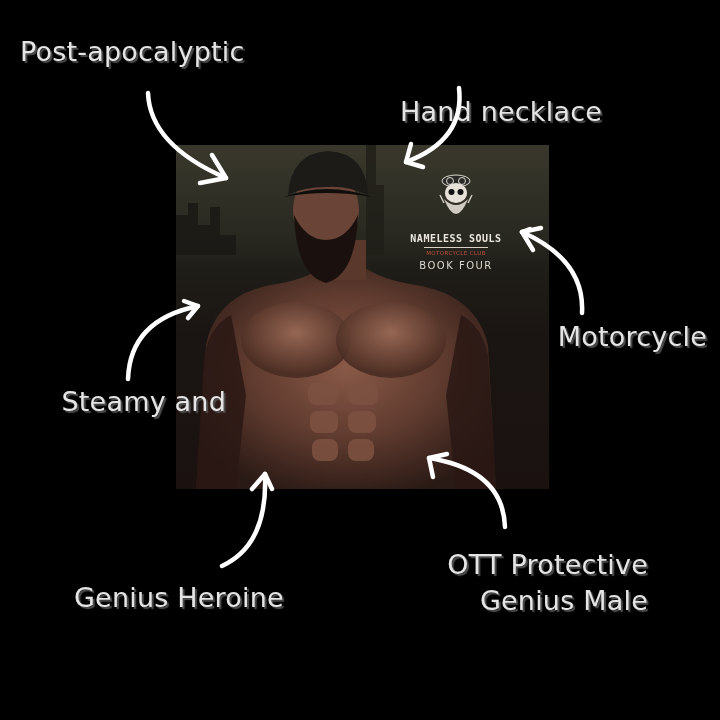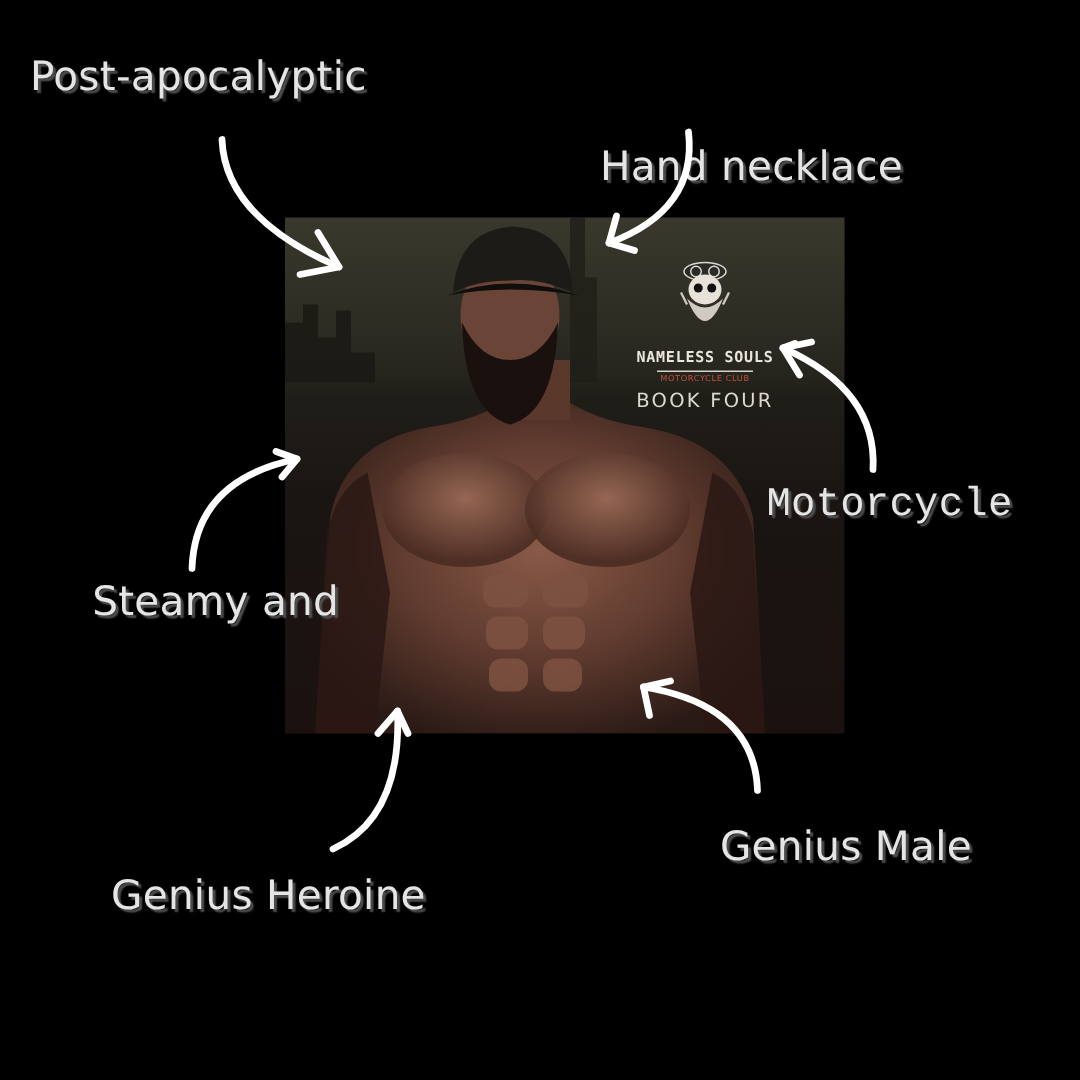--- a/index.html
+++ b/index.html
@@ -1,30 +1,30 @@
 <!DOCTYPE html>
 <html><head>
 <meta charset="utf-8">
 <style>
   html, body { margin:0; padding:0; background:#000; }
   body { width:720px; height:720px; position:relative; overflow:hidden; font-family:"DejaVu Sans", sans-serif; }
   .label { position:absolute; color:#e5e5e5; font-size:27px; line-height:36px; text-align:right; white-space:nowrap; text-shadow:2px 2px 1px rgba(90,90,90,0.85); letter-spacing:0.2px; }
-  .cover { position:absolute; left:190px; top:145px; width:373px; height:344px; overflow:hidden;
+  .cover { position:absolute; left:176px; top:145px; width:373px; height:344px; overflow:hidden;
     background:
       radial-gradient(ellipse 60px 70px at 322px 195px, rgba(0,0,0,0.0), rgba(0,0,0,0)),
       linear-gradient(180deg, #2b2a22 0%, #22211b 28%, #1a1512 55%, #1b1210 100%);
   }
   .cover .sky { position:absolute; left:0; top:0; width:100%; height:120px; background:linear-gradient(180deg,#3a382c 0%, #2a2a22 70%, rgba(30,28,22,0) 100%); }
   .cover .body { position:absolute; left:0; top:0; width:335px; height:344px; }
   .badge { position:absolute; left:230px; top:28px; width:100px; text-align:center; }
   .badge .skull { width:40px; height:52px; margin:0 auto; }
   .badge .t1 { color:#eae6dd; font-size:10px; font-weight:bold; letter-spacing:0.5px; margin-top:4px; font-family:"DejaVu Sans Mono", monospace; }
   .badge .rule { width:64px; height:1px; background:#d8d2c8; margin:3px auto 2px; }
   .badge .t2 { color:#c0503c; font-size:5.5px; letter-spacing:0.4px; font-family:"DejaVu Sans", sans-serif; }
-  .badge .t3 { color:#ddd8cf; font-size:13px; letter-spacing:1.5px; margin-top:4px; font-family:"DejaVu Sans", sans-serif; }
+  .badge .t3 { color:#ddd8cf; font-size:10px; letter-spacing:1.5px; margin-top:4px; font-family:"DejaVu Sans", sans-serif; }
   svg.arrows { position:absolute; left:0; top:0; width:720px; height:720px; pointer-events:none; }
 </style>
 </head>
 <body>
 
 <div class="cover">
   <div class="sky"></div>
   <svg class="body" viewBox="0 0 335 344">
     <defs>
       <radialGradient id="skin" cx="50%" cy="45%" r="60%">
@@ -85,30 +85,31 @@
     <div class="t3">BOOK FOUR</div>
   </div>
 </div>
 
 <div class="label" style="left:20px; top:34px;">
   <span>Post-apocalyptic</span>
 </div>
 <div class="label" style="left:400px; top:46px;margin-top:48px;">
   <span>Hand necklace</span>
 </div>
-<div class="label" style="left:485px; top:319px; width:190px;font-family:Liberation Mono, monospace;">
+<div class="label" style="left:517px; top:319px; width:190px;">
   <div>Motorcycle</div>
 </div>
 <div class="label" style="left:22px; top:384px; width:204px;">
   <div>Steamy and</div>
 </div>
 <div class="label" style="left:74px; top:580px;">
   <span>Genius Heroine</span>
 </div>
 <div class="label" style="left:390px; top:547px; width:258px;">
+  <div>OTT Protective</div>
   <div>Genius Male</div>
 </div>
 
 <svg class="arrows" viewBox="0 0 720 720">
   <g fill="none" stroke="#fff" stroke-width="4.5" stroke-linecap="round" stroke-linejoin="round">
 
     <g>
       <path d="M148 93 Q150 145 226 178"></path>
       <path d="M212 155 L226 178 L200 183"></path>
     </g>

